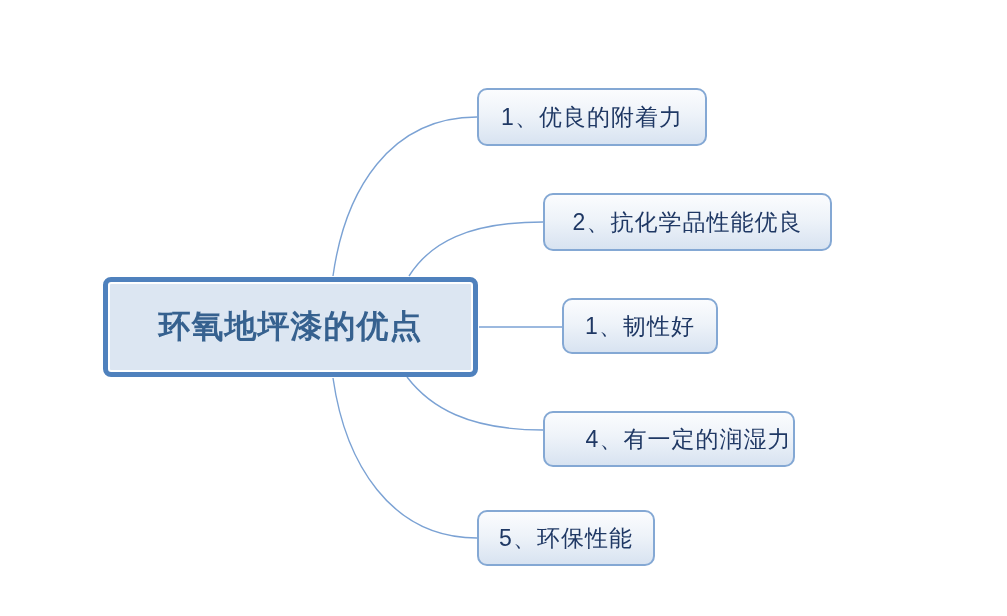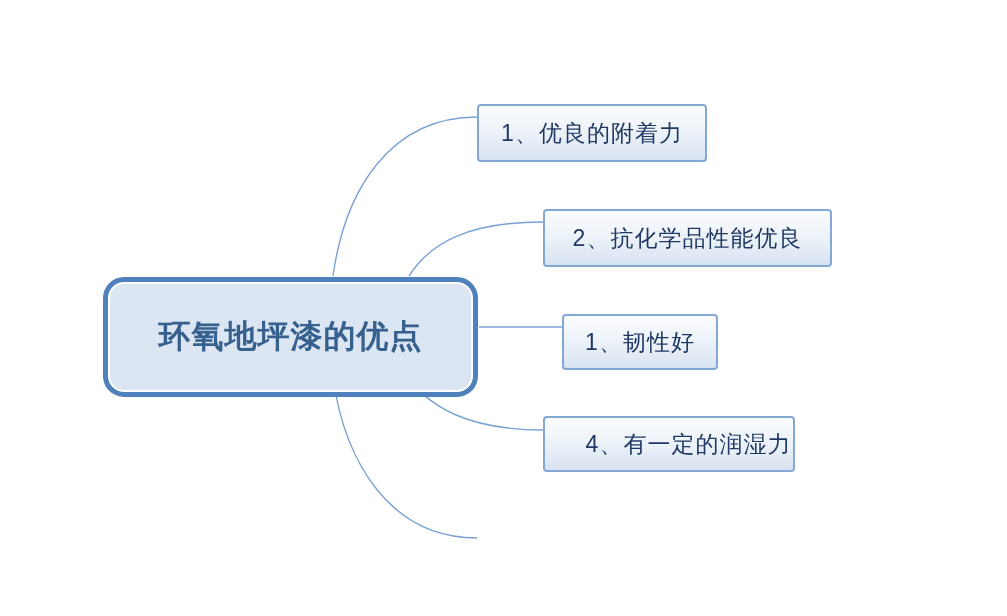--- a/index.html
+++ b/index.html
@@ -31,43 +31,42 @@
     fill:none;
     stroke:var(--connector);
     stroke-width:1.4;
   }
   .node{
     position:absolute;
     display:flex;align-items:center;justify-content:center;
     cursor:default;
   }
   .root-node{
-    left:103px;top:277px;width:375px;height:120px;
+    left:103px;top:277px;width:375px;height:100px;
     background:var(--root-fill);
     border:5px solid var(--root-border);
-    border-radius:21px;
+    border-radius:8px;
     box-shadow:inset 0 0 0 2px #ffffff;
     font-size:32px;
     font-weight:bold;
     color:var(--root-text);
     letter-spacing:1px;
   }
   .branch-node{
     background:linear-gradient(180deg,var(--branch-fill-top) 0%,var(--branch-fill-mid) 45%,var(--branch-fill-bottom) 100%);
     border:2.5px solid var(--branch-border);
-    border-radius:4px;
+    border-radius:10px;
     font-size:23px;
     color:var(--branch-text);
     letter-spacing:1px;
-    margin-top:16px;
   }
   .branch-1{left:477px;top:88px;width:230px;height:58px;}
   .branch-2{left:543px;top:193px;width:289px;height:58px;}
   .branch-3{left:562px;top:298px;width:156px;height:56px;}
-  .branch-4{left:543px;top:400px;width:252px;height:56px;padding-left:39px;}
+  .branch-4{left:543px;top:411px;width:252px;height:56px;padding-left:39px;}
   .branch-5{left:477px;top:510px;width:178px;height:56px;}
 </style>
 </head>
 <body>
 
 <div class="canvas">
 
   <svg class="connector-layer" viewBox="0 0 1007 616" xmlns="http://www.w3.org/2000/svg">
     <path class="connector" d="M 333 276 C 345 190, 390 117, 477 117"></path>
     <path class="connector" d="M 409 276 C 430 243, 468 222, 543 222"></path>
@@ -89,14 +88,17 @@
   </div>
 
   <div class="node branch-node branch-3">
     <span>1、韧性好</span>
   </div>
 
   <div class="node branch-node branch-4">
     <span>4、有一定的润湿力</span>
   </div>
 
+  <div class="node branch-node branch-5">
+    <span>5、环保性能</span>
+  </div>
 
 </div>
 
 </body></html>

